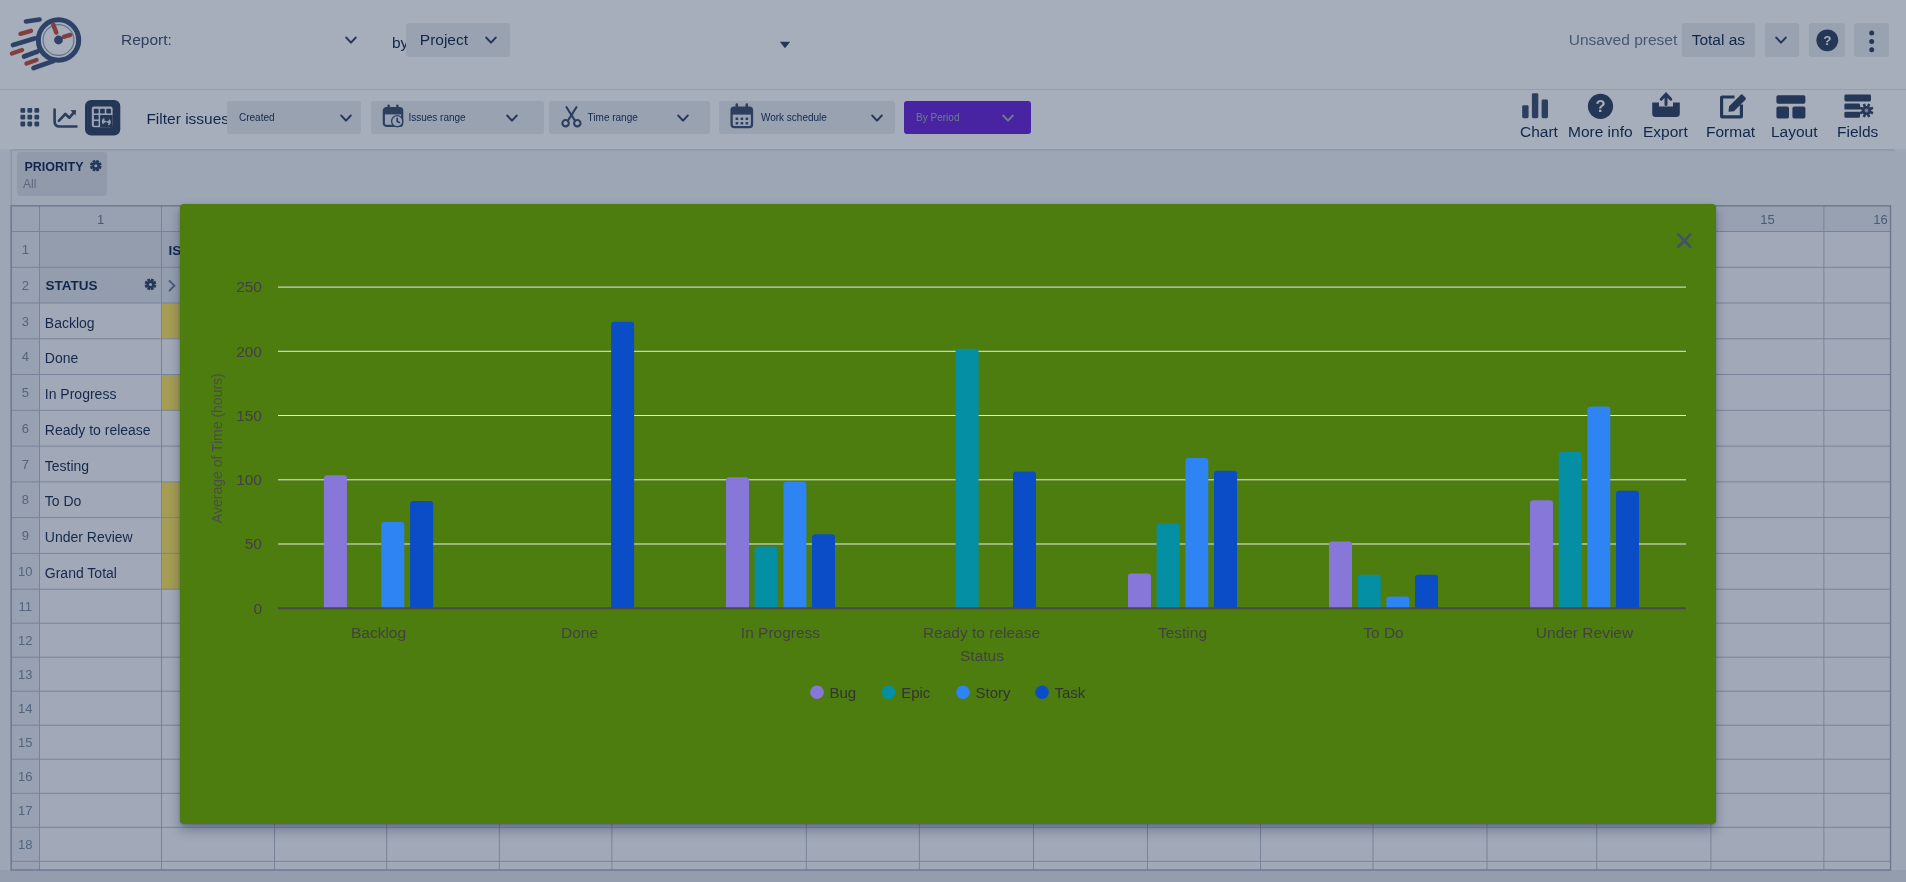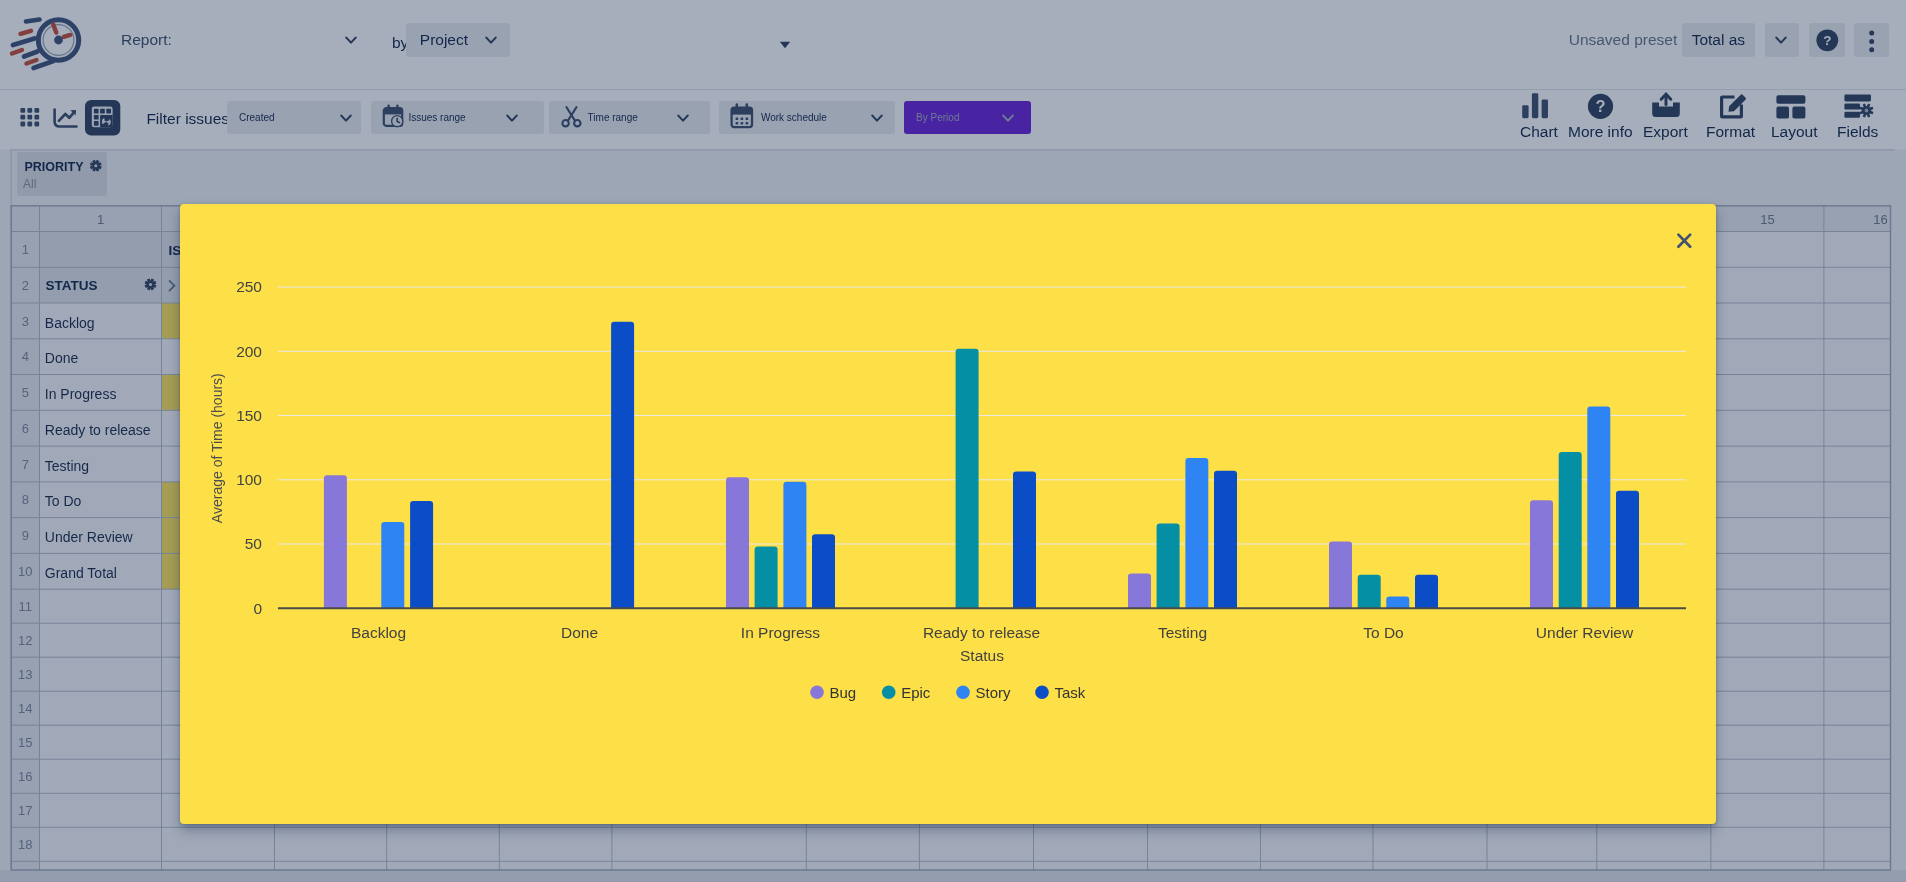--- a/index.html
+++ b/index.html
@@ -6,21 +6,21 @@
 body { font-family:"Liberation Sans", sans-serif; background:#fff; position:relative; }
 .abs { position:absolute; }
 svg.sheet { position:absolute; left:0; top:0; }
 .hdr { position:absolute; left:0; top:3px; width:1906px; height:86.5px; background:#fff; border-bottom:1px solid #e4e7eb; }
 .tbar { position:absolute; left:0; top:90.5px; width:1748px; height:58.9px; background:#fff; }
 .sel { position:absolute; height:34.5px; background:#ebecf0; border-radius:3px; color:#172B4D; font-size:15.5px; font-weight:500; line-height:34.5px; top:19.5px; }
 .btn2 { position:absolute; height:33px; background:#ebecf0; border-radius:3px; color:#172B4D; font-size:10px; font-weight:500; line-height:33px; top:10px; }
 .lbl { position:absolute; color:#172B4D; font-size:15.5px;margin-left:16px; }
 .iconlbl { position:absolute; top:32.5px; font-size:15.5px; color:#172B4D; text-align:left; }
 .blanket { position:absolute; left:0; top:0; width:1906px; height:882px; background:rgba(9,30,66,0.36); }
-.modal { position:absolute; left:180px; top:204.3px; width:1536px; height:620px; background:#fde047; border-radius:4px;
+.modal { position:absolute; left:180px; top:204.3px; width:1536px; height:620px; background:#4d7c0f; border-radius:4px;
          box-shadow:0 6px 12px rgba(9,30,66,0.33), 0 1px 3px rgba(9,30,66,0.25); }
 </style></head>
 <body>
 <div class="hdr">
   <div class="abs" style="left:0px;top:-3px"><svg width="100" height="80" viewBox="0 0 100 80">
 <g fill="none" stroke="#44577e" stroke-width="4.7" stroke-linecap="round">
 <circle cx="58.5" cy="40" r="20.2" stroke-width="5"></circle>
 <path d="M26,21.5 L39.5,19.5"></path>
 <path d="M13,45 L34.5,38.5"></path>
 <path d="M24,56.5 L37.5,51.5"></path>

